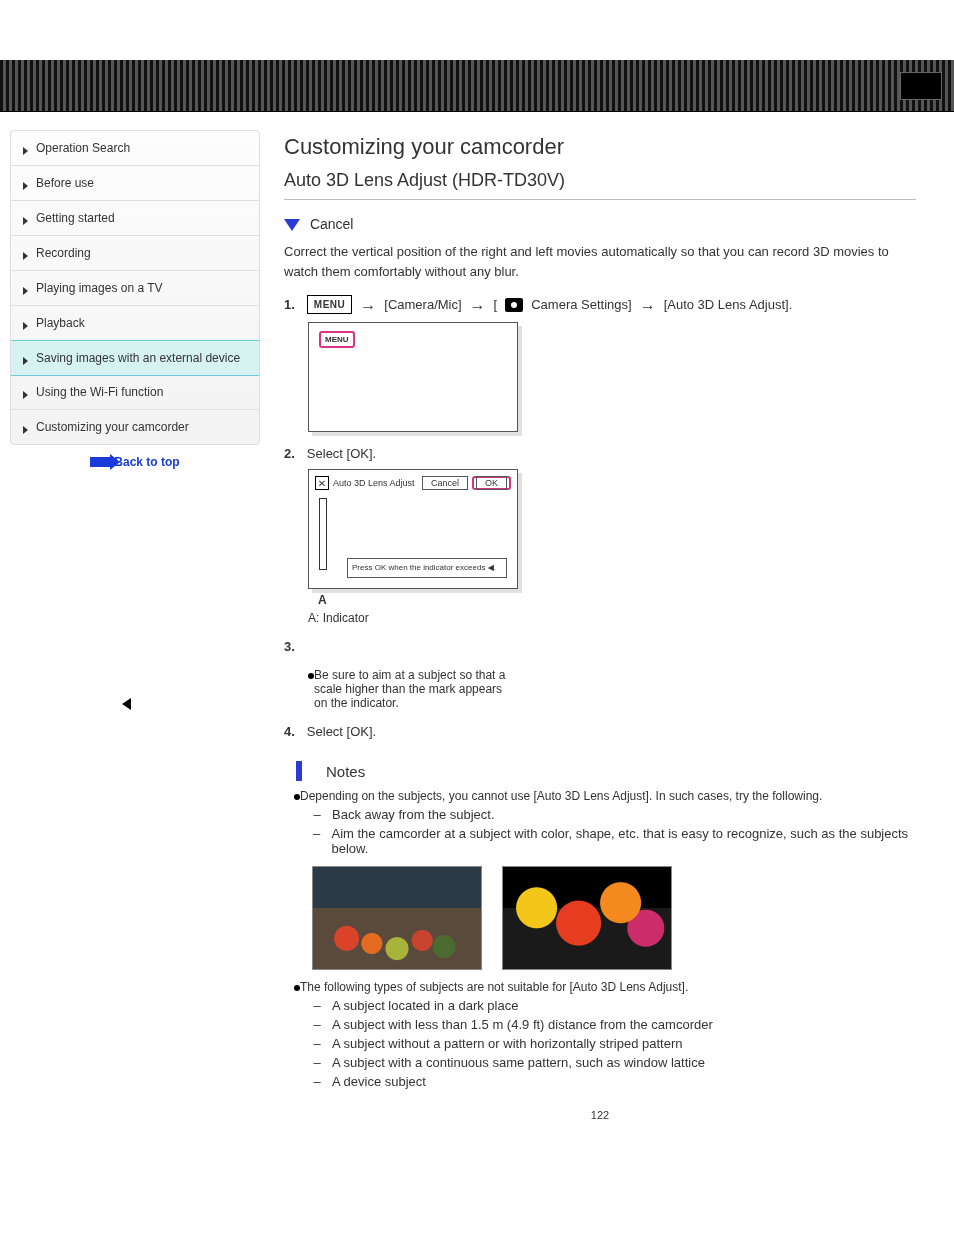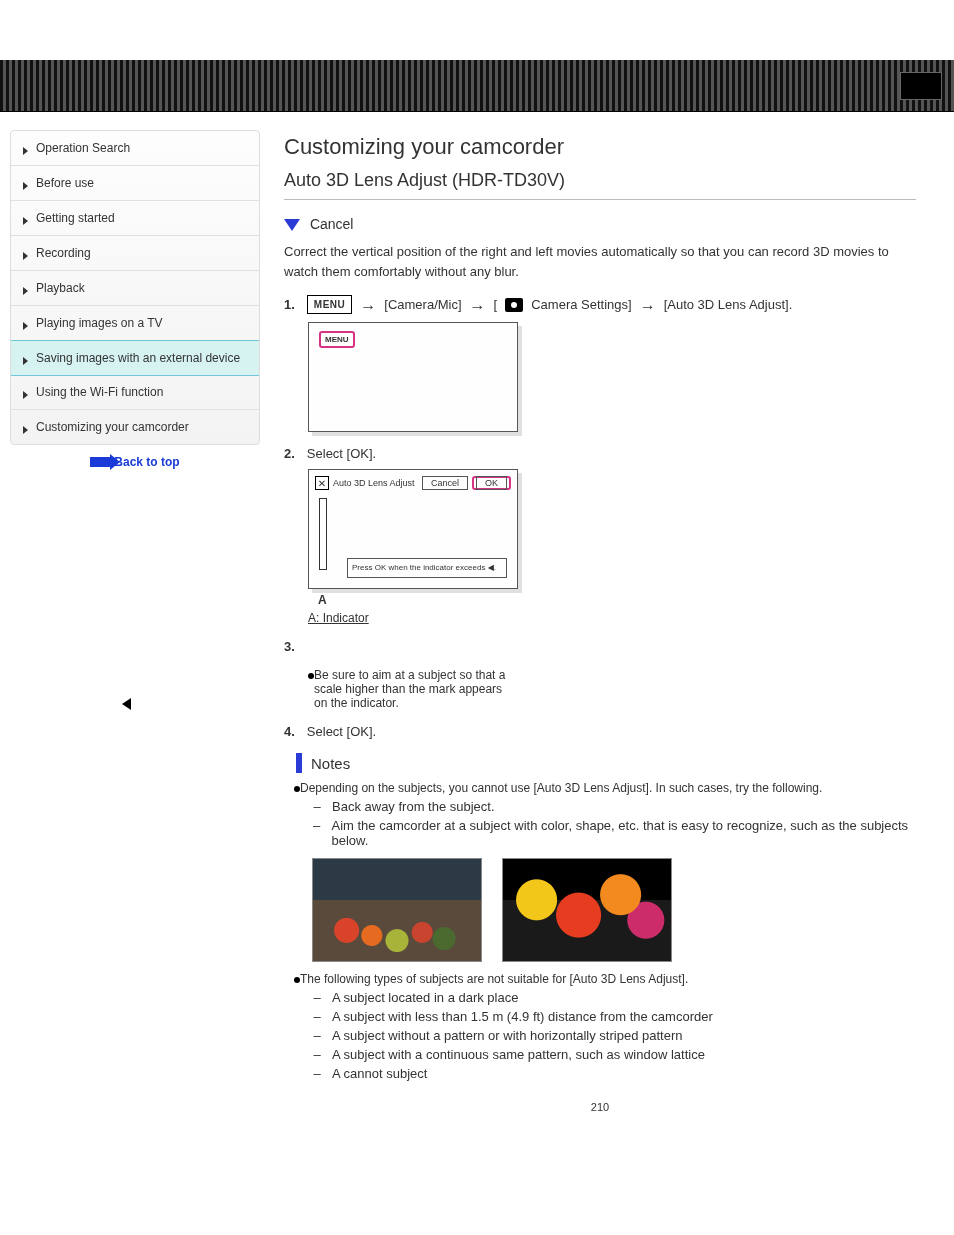--- a/index.html
+++ b/index.html
@@ -45,28 +45,28 @@
 
   .screenshot2 { width: 210px; height: 120px; border:1px solid #555; background:#fefefe; margin:8px 0 4px 24px; position:relative; box-shadow: 4px 4px 0 rgba(0,0,0,0.12); }
   .ss2-top { display:flex; align-items:center; gap:4px; padding:6px 6px; font-size:9px; }
   .ss2-x { width:14px; height:14px; border:1px solid #000; display:flex; align-items:center; justify-content:center; font-size:10px; }
   .ss2-title { flex:1; font-size:9px; }
   .ss2-btn { border:1px solid #555; padding:1px 8px; font-size:9px; }
   .ss2-ok { border:2px solid #d63384; border-radius:3px; padding:0 2px; }
   .ss2-scale { position:absolute; left:10px; top:28px; width:8px; height:72px; border:1px solid #333; }
   .ss2-msg { position:absolute; left:38px; bottom:10px; right:10px; border:1px solid #555; padding:4px 4px; font-size:8px; line-height:1.2; }
   .label-a { font-weight:bold; margin:2px 0 0 34px; font-size:12px; }
-  .legend-a { margin: 4px 0 0 24px; font-size:12px;text-decoration:underline; }
+  .legend-a { margin: 4px 0 0 24px; font-size:12px; }
 
   .sub-note { margin: 14px 0 6px 24px; font-size:13px; }
   .bullet-row { display:flex; gap:0; margin: 6px 0 0 38px; font-size:12px; }
   .bullet-dot { width:6px; height:6px; background:#000; border-radius:50%; margin-top:5px; flex-shrink:0; }
   .tri-left { display:inline-block; width:0; height:0; border-top:6px solid transparent; border-bottom:6px solid transparent; border-right:9px solid #000; vertical-align:middle; }
 
-  .h3-row { display:flex; align-items:center; gap:9px; margin: 14px 0 8px 0; padding-left: 12px; }
+  .h3-row { display:flex; align-items:center; gap:24px; margin: 22px 0 8px 0; padding-left: 12px; }
   .h3-bar { width:6px; height:20px; background:#2a3bd6; }
   .h3 { font-size:15px; font-weight:normal; }
 
   .dash-list { margin: 4px 0 10px 28px; font-size:13px; }
   .dash-item { display:flex; gap:10px; margin:4px 0; }
   .dash { width:10px; text-align:center; }
 
   .imgs { display:flex; gap:20px; margin: 10px 0 10px 28px; }
   .photo { width:170px; height:104px; border:1px solid #888; position:relative; overflow:hidden; }
   .ph1 { background:
@@ -111,25 +111,25 @@
       <div class="nav-item">
         <span class="nav-caret"></span>
         <span>Getting started</span>
       </div>
       <div class="nav-item">
         <span class="nav-caret"></span>
         <span>Recording</span>
       </div>
       <div class="nav-item">
         <span class="nav-caret"></span>
+        <span>Playing images on a TV</span>
+      </div>
+      <div class="nav-item">
+        <span class="nav-caret"></span>
         <span>Playback</span>
-      </div>
-      <div class="nav-item">
-        <span class="nav-caret"></span>
-        <span>Playing images on a TV</span>
       </div>
       <div class="nav-item active">
         <span class="nav-caret"></span>
         <span>Saving images with an external device</span>
       </div>
       <div class="nav-item">
         <span class="nav-caret"></span>
         <span>Using the Wi-Fi function</span>
       </div>
       <div class="nav-item">
@@ -257,20 +257,20 @@
       <div class="dash-item">
           <span class="dash">–</span>
           <span>A subject without a pattern or with horizontally striped pattern</span>
         </div>
       <div class="dash-item">
           <span class="dash">–</span>
           <span>A subject with a continuous same pattern, such as window lattice</span>
         </div>
       <div class="dash-item">
           <span class="dash">–</span>
-          <span>A cannot subject</span>
-        </div>
-    </div>
-
-    <div class="page-num">210</div>
+          <span>A device subject</span>
+        </div>
+    </div>
+
+    <div class="page-num">122</div>
   </main>
 
 </div>
 
 </body></html>

